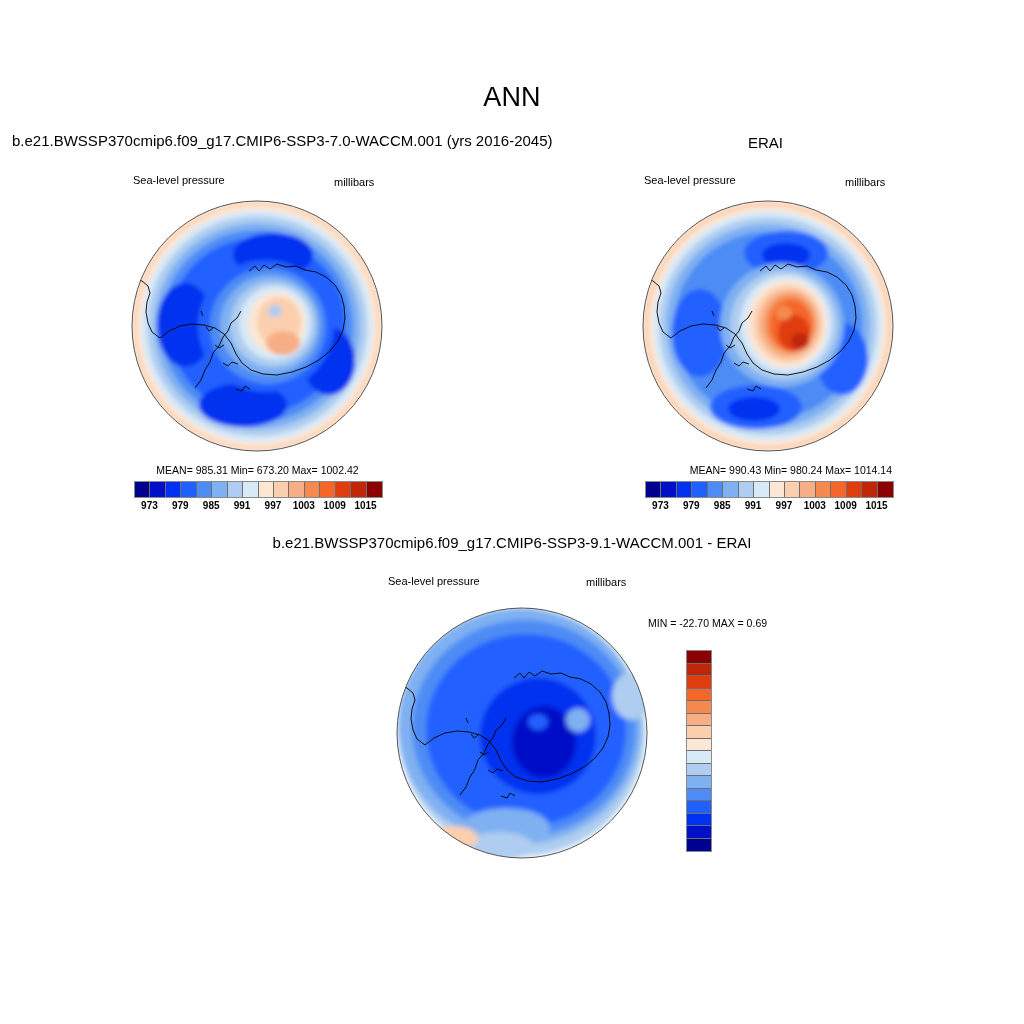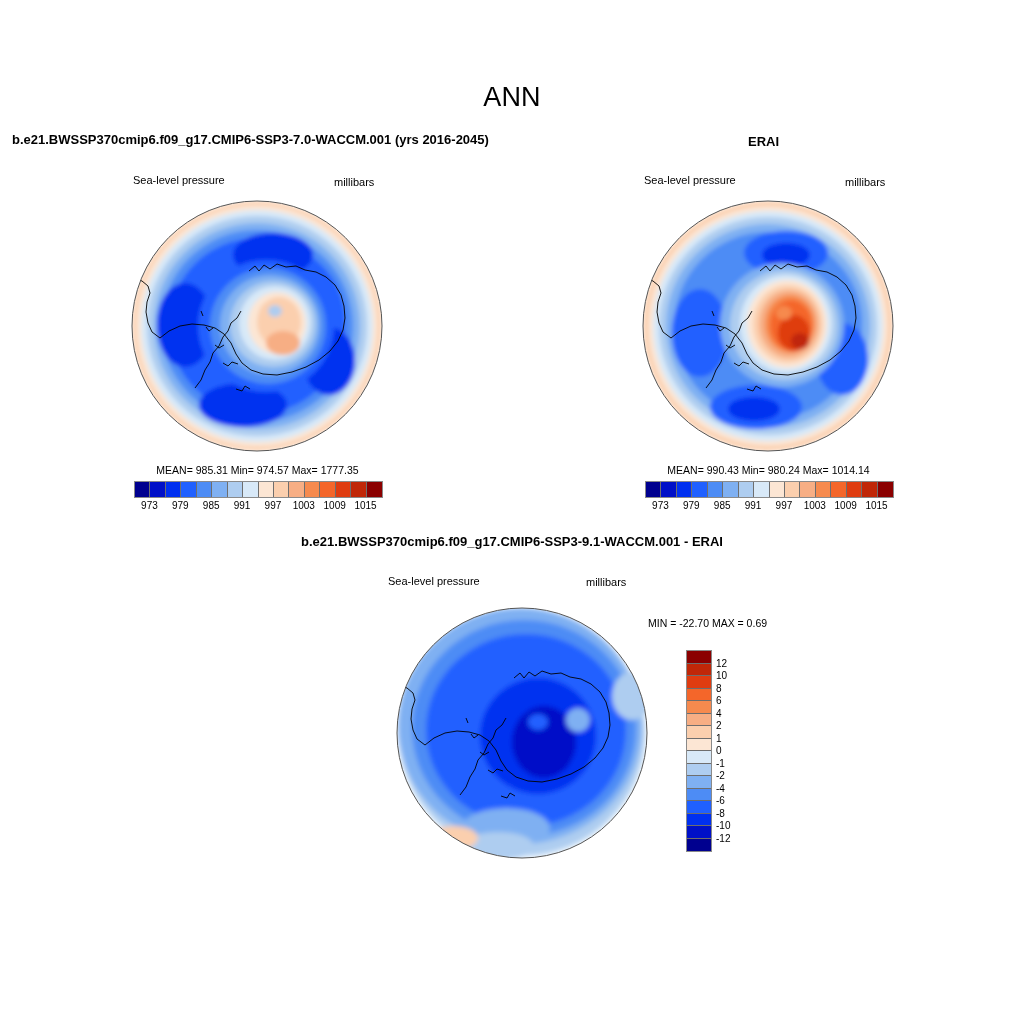--- a/index.html
+++ b/index.html
@@ -10,29 +10,29 @@
     color:#000;
     position:relative;
     overflow:hidden;
   }
   .abs{position:absolute;}
   .main-title{
     left:0;top:82px;width:1024px;text-align:center;
     font-size:27px;font-weight:400;letter-spacing:0.2px;
   }
   .panel-title{
-    font-size:13px;font-weight:bold;white-space:nowrap;
+    font-size:15px;font-weight:normal;white-space:nowrap;
   }
   .lbl{font-size:11px;white-space:nowrap;font-weight:400;}
   .stat{font-size:10.5px;white-space:nowrap;}
   .tick{font-size:10px;}
   .cbar-h{display:flex;border:1px solid #8a8a8a;box-sizing:content-box;}
   .cbar-h .cell{height:15px;border-right:1px solid #6e6e6e;}
   .cbar-h .cell:last-child{border-right:none;}
-  .ticks-h{position:relative;height:16px;}
+  .ticks-h{position:relative;height:16px;font-weight:bold;}
   .ticks-h span{position:absolute;transform:translateX(-50%);top:2px;}
   .cbar-v{position:absolute;border:1px solid #8a8a8a;width:24px;}
   .cbar-v .vcell{width:100%;border-bottom:1px solid #6e6e6e;}
   .cbar-v .vcell:last-child{border-bottom:none;}
   .ticks-v span{position:absolute;font-size:10px;transform:translateY(-50%);}
   svg{display:block;}
 </style>
 </head>
 <body>
 
@@ -83,21 +83,21 @@
       <path d="M118 118 l-4 7 -6 5 -3 8 -5 6 -4 9 -6 7 -3 9 -5 8 -4 10 -6 8"></path>
       <path d="M100 170 l5 3 4 -4 6 2"></path>
       <path d="M92 152 l4 3 5 -3"></path>
       <path d="M113 196 l6 2 3 -5 5 3"></path>
       <path d="M83 134 l3 4 4 -3"></path>
       <path d="M78 118 l2 5"></path>
     </g>
   </svg>
 </div>
 
-<div class="abs stat" style="left:134px;top:464px;width:247px;text-align:center;">MEAN= 985.31  Min= 974.57  Max= 1777.35</div>
+<div class="abs stat" style="left:134px;top:464px;width:247px;text-align:center;">MEAN= 985.31  Min= 673.20  Max= 1002.42</div>
 
 <div class="abs" style="left:134px;top:481px;">
   <div class="cbar-h" id="cbar-h-1" style="width: 247px;">
       <div class="cell" style="background: rgb(0, 0, 143); width: 14.4375px;"></div>
       <div class="cell" style="background: rgb(0, 16, 200); width: 14.4375px;"></div>
       <div class="cell" style="background: rgb(0, 48, 240); width: 14.4375px;"></div>
       <div class="cell" style="background: rgb(32, 96, 255); width: 14.4375px;"></div>
       <div class="cell" style="background: rgb(77, 140, 245); width: 14.4375px;"></div>
       <div class="cell" style="background: rgb(127, 176, 242); width: 14.4375px;"></div>
       <div class="cell" style="background: rgb(174, 205, 240); width: 14.4375px;"></div>
@@ -170,21 +170,21 @@
       <path d="M118 118 l-4 7 -6 5 -3 8 -5 6 -4 9 -6 7 -3 9 -5 8 -4 10 -6 8"></path>
       <path d="M100 170 l5 3 4 -4 6 2"></path>
       <path d="M92 152 l4 3 5 -3"></path>
       <path d="M113 196 l6 2 3 -5 5 3"></path>
       <path d="M83 134 l3 4 4 -3"></path>
       <path d="M78 118 l2 5"></path>
     </g>
   </svg>
 </div>
 
-<div class="abs stat" style="left:645px;top:464px;width:247px;text-align:center;">MEAN= 990.43  Min= 980.24  Max= 1014.14</div>
+<div class="abs stat" style="left:645px;top:464px;width:247px;text-align:right;">MEAN= 990.43  Min= 980.24  Max= 1014.14</div>
 
 <div class="abs" style="left:645px;top:481px;">
   <div class="cbar-h" id="cbar-h-2" style="width: 247px;">
       <div class="cell" style="background: rgb(0, 0, 143); width: 14.4375px;"></div>
       <div class="cell" style="background: rgb(0, 16, 200); width: 14.4375px;"></div>
       <div class="cell" style="background: rgb(0, 48, 240); width: 14.4375px;"></div>
       <div class="cell" style="background: rgb(32, 96, 255); width: 14.4375px;"></div>
       <div class="cell" style="background: rgb(77, 140, 245); width: 14.4375px;"></div>
       <div class="cell" style="background: rgb(127, 176, 242); width: 14.4375px;"></div>
       <div class="cell" style="background: rgb(174, 205, 240); width: 14.4375px;"></div>
@@ -270,30 +270,13 @@
       <div class="vcell" style="background: rgb(252, 230, 212); height: 11.5px;"></div>
       <div class="vcell" style="background: rgb(216, 233, 248); height: 11.5px;"></div>
       <div class="vcell" style="background: rgb(174, 205, 240); height: 11.5px;"></div>
       <div class="vcell" style="background: rgb(127, 176, 242); height: 11.5px;"></div>
       <div class="vcell" style="background: rgb(77, 140, 245); height: 11.5px;"></div>
       <div class="vcell" style="background: rgb(32, 96, 255); height: 11.5px;"></div>
       <div class="vcell" style="background: rgb(0, 48, 240); height: 11.5px;"></div>
       <div class="vcell" style="background: rgb(0, 16, 200); height: 11.5px;"></div>
       <div class="vcell" style="background: rgb(0, 0, 143); height: 12.5px;"></div>
     </div>
-  <div class="ticks-v" id="ticks-v" style="position:absolute;left:30px;top:0;height:200px;width:40px;">
-      <span style="top: 12.5px; left: 0px;">12</span>
-      <span style="top: 25px; left: 0px;">10</span>
-      <span style="top: 37.5px; left: 0px;">8</span>
-      <span style="top: 50px; left: 0px;">6</span>
-      <span style="top: 62.5px; left: 0px;">4</span>
-      <span style="top: 75px; left: 0px;">2</span>
-      <span style="top: 87.5px; left: 0px;">1</span>
-      <span style="top: 100px; left: 0px;">0</span>
-      <span style="top: 112.5px; left: 0px;">-1</span>
-      <span style="top: 125px; left: 0px;">-2</span>
-      <span style="top: 137.5px; left: 0px;">-4</span>
-      <span style="top: 150px; left: 0px;">-6</span>
-      <span style="top: 162.5px; left: 0px;">-8</span>
-      <span style="top: 175px; left: 0px;">-10</span>
-      <span style="top: 187.5px; left: 0px;">-12</span>
-    </div>
 </div>
 
 </body></html>

